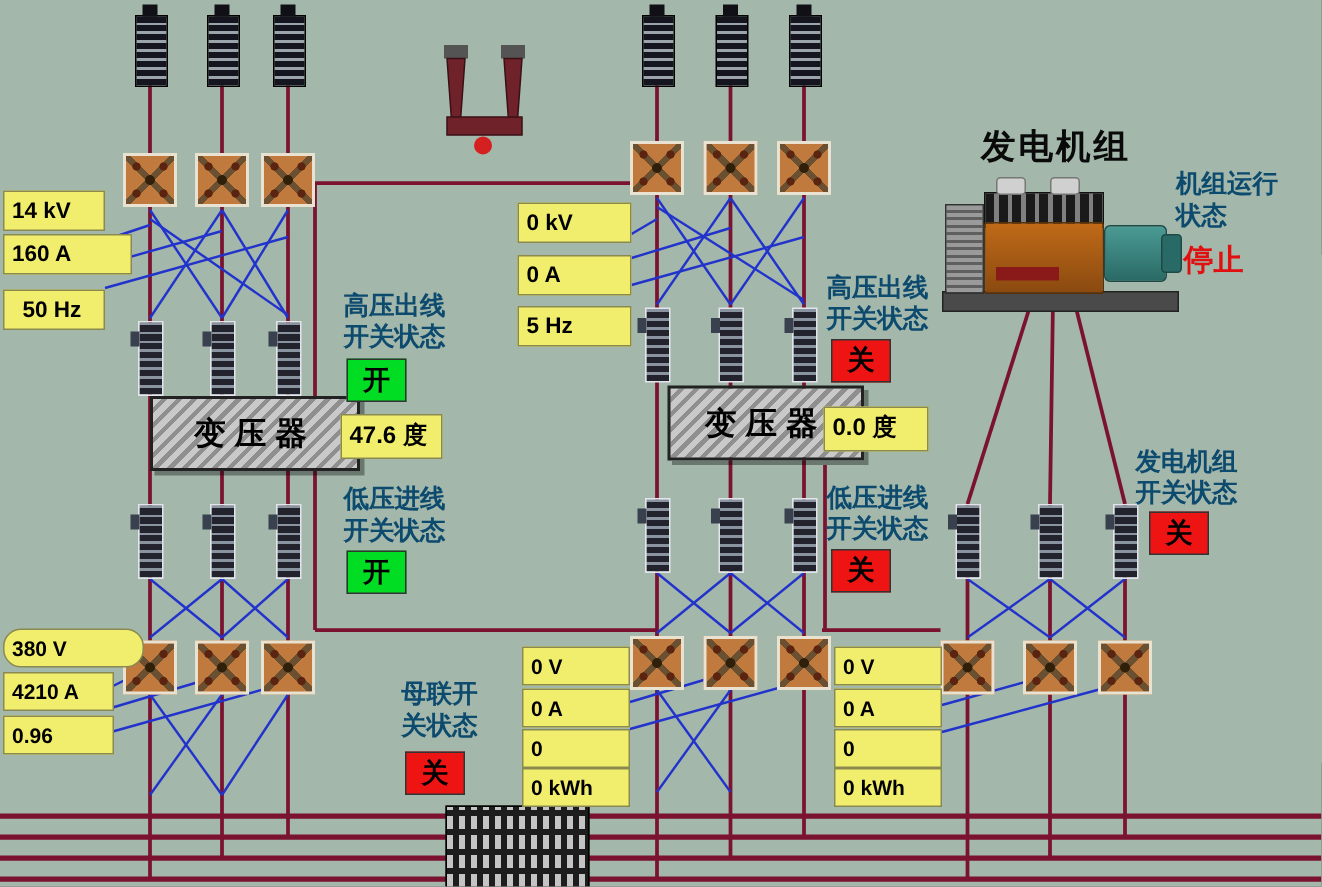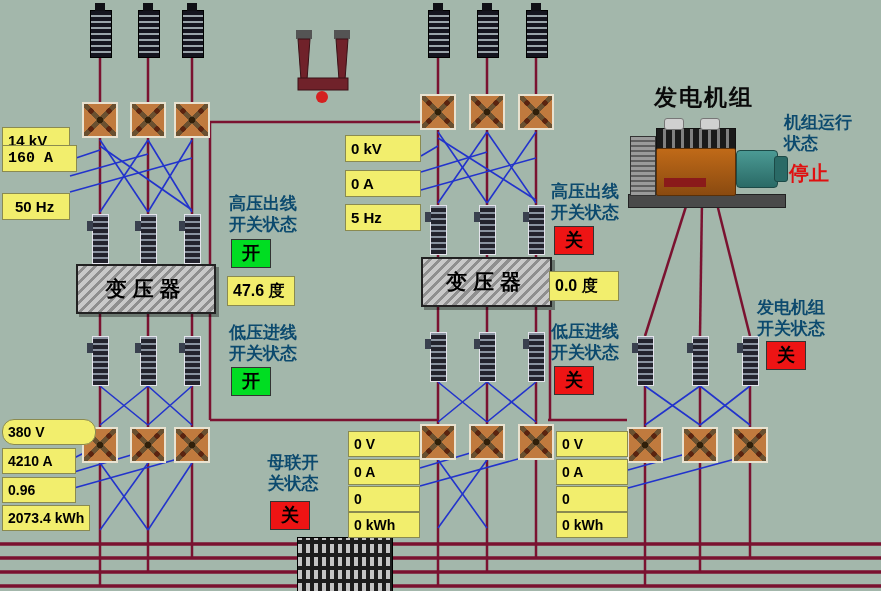--- a/index.html
+++ b/index.html
@@ -47,21 +47,21 @@
         radial-gradient(circle at 7px 25px, #5a2410 2.5px, transparent 3px),
         radial-gradient(circle at 25px 25px,#5a2410 2.5px, transparent 3px),
         radial-gradient(circle at 16px 16px,#30200a 3px,  transparent 3.5px),
         linear-gradient(45deg, transparent 45%, #6a5030 45%, #6a5030 55%, transparent 55%),
         linear-gradient(135deg,transparent 45%, #6a5030 45%, #6a5030 55%, transparent 55%);}
 
   
   .transformer{border:2px solid #222;display:flex;align-items:center;justify-content:center;
                background:repeating-linear-gradient(135deg,#c9c9c9 0 4px,#8f8f8f 4px 7px);
                box-shadow:3px 3px 0 rgba(0,0,0,.35);
-               color:#000;font-weight:bold;font-size:21px;letter-spacing:6px;}
+               color:#000;font-weight:bold;font-size:21px;letter-spacing:6px;margin-left:24px;}
 
   
   .gen-base{background:#4a4a4a;border:1px solid #222;}
   .gen-radiator{border:1px solid #333;background:repeating-linear-gradient(0deg,#9a9a9a 0 3px,#5f5f5f 3px 5px);}
   .gen-engine{background:linear-gradient(180deg,#c06a18,#8a4a10);border:1px solid #5a3008;border-radius:2px;}
   .gen-manifold{background:repeating-linear-gradient(90deg,#1a1a1a 0 6px,#808080 6px 9px);border:1px solid #111;}
   .gen-cap{background:#d0d0d0;border:1px solid #777;border-radius:3px;}
   .gen-alt{background:linear-gradient(180deg,#4b9a94,#2a6a66);border:1px solid #1c4a47;border-radius:4px;}
   .gen-alt-end{background:#2a6a66;border:1px solid #1c4a47;border-radius:3px;}
   .gen-red{background:#8a1a1a;}
@@ -205,27 +205,26 @@
   <div class="comp ct" style="left:130px;top:427px;"></div>
   <div class="comp ct" style="left:174px;top:427px;"></div>
   <div class="comp ct" style="left:420px;top:424px;"></div>
   <div class="comp ct" style="left:469px;top:424px;"></div>
   <div class="comp ct" style="left:518px;top:424px;"></div>
   <div class="comp ct" style="left:627px;top:427px;"></div>
   <div class="comp ct" style="left:682px;top:427px;"></div>
   <div class="comp ct" style="left:732px;top:427px;"></div>
 
   <div class="ybox" style="left:2px;top:127px;width:68px;">14 kV</div>
-  <div class="ybox" style="left:2px;top:145px;width:75px;font-family:Liberation Mono, monospace;">160 A</div>
+  <div class="ybox" style="left:2px;top:156px;width:86px;">160 A</div>
   <div class="ybox" style="left:2px;top:193px;width:68px;padding-left:12px;">50 Hz</div>
 
   <div class="ybox sm" style="left:2px;top:419px;width:94px;border-radius:12px;">380 V</div>
   <div class="ybox sm" style="left:2px;top:448px;width:74px;">4210 A</div>
   <div class="ybox sm" style="left:2px;top:477px;width:74px;">0.96</div>
-  <div class="ybox sm" style="left:2px;top:505px;width:88px;">2073.4 kWh</div>
 
   <div class="ybox" style="left:345px;top:135px;width:76px;">0 kV</div>
   <div class="ybox" style="left:345px;top:170px;width:76px;">0 A</div>
   <div class="ybox" style="left:345px;top:204px;width:76px;">5 Hz</div>
 
   <div class="ybox sm" style="left:348px;top:431px;width:72px;">0 V</div>
   <div class="ybox sm" style="left:348px;top:459px;width:72px;">0 A</div>
   <div class="ybox sm" style="left:348px;top:486px;width:72px;">0</div>
   <div class="ybox sm" style="left:348px;top:512px;width:72px;">0 kWh</div>
   <div class="ybox sm" style="left:556px;top:431px;width:72px;">0 V</div>

